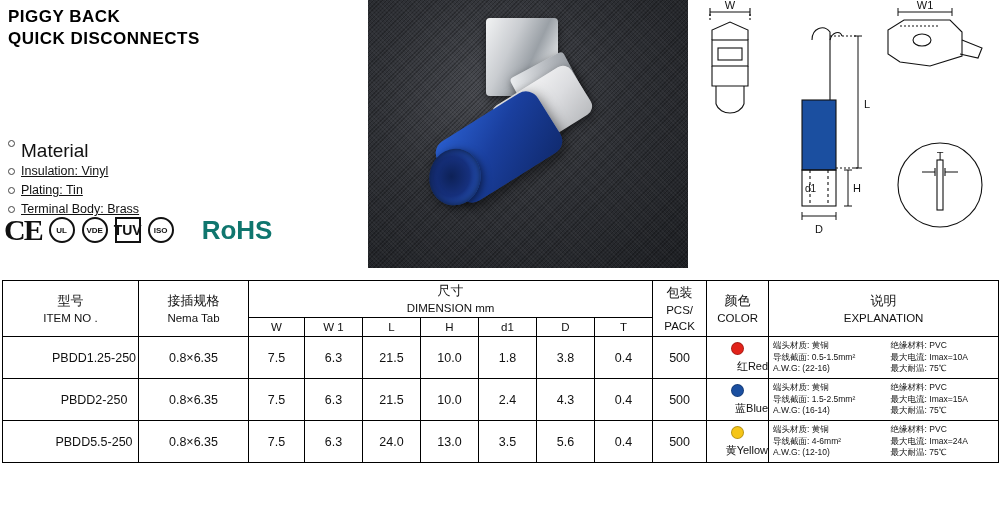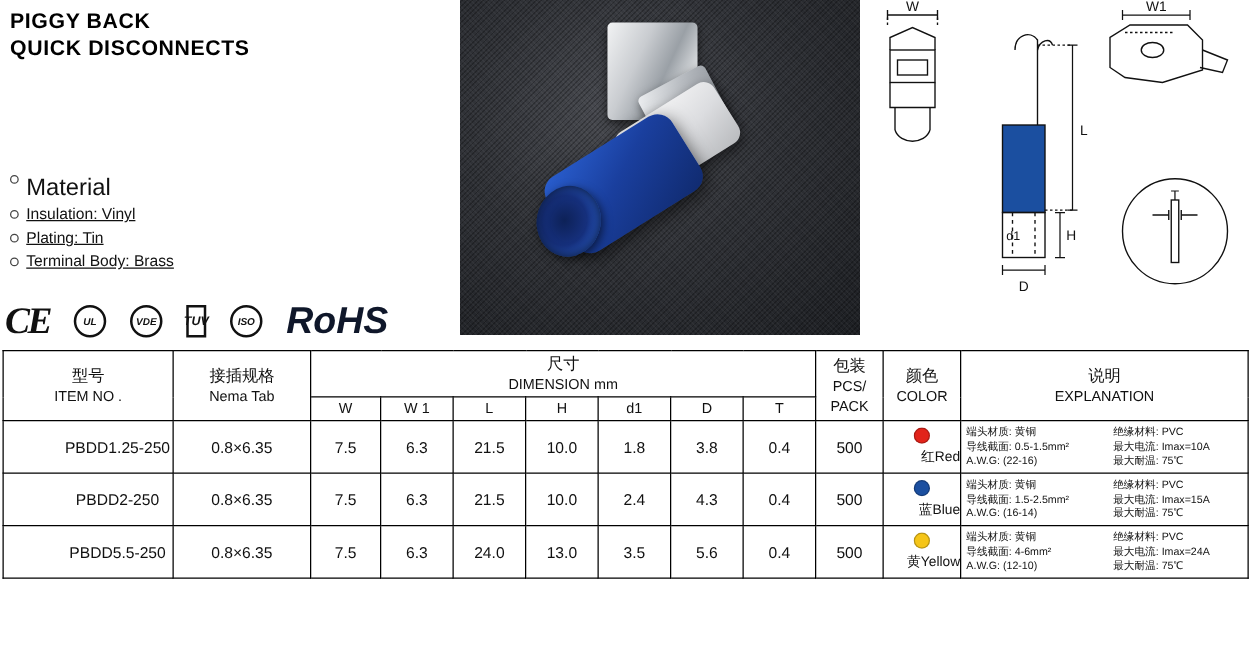--- a/index.html
+++ b/index.html
@@ -28,33 +28,33 @@
   }
   .mat-row {
     font-size:12.5px; line-height:19px; color:#111; display:flex; align-items:center;text-decoration:underline;
   }
   .bullet {
     display:inline-block; width:7px; height:7px; border:1px solid #444;
     border-radius:50%; margin-right:6px; flex:none; background:#fff;
   }
 
   
-  .certs { position:absolute; left:4px; top:240px; display:flex; align-items:center; gap:19px;font-style:italic; }
+  .certs { position:absolute; left:4px; top:213px; display:flex; align-items:center; gap:7px; }
   .ce-mark { font-size:30px; font-weight:bold; letter-spacing:-2px; font-family:"Liberation Serif", serif; color:#111; }
   .cert-circle {
     width:26px; height:26px; border-radius:50%; border:2px solid #111;
     display:flex; align-items:center; justify-content:center;
     font-size:8px; font-weight:bold; color:#111;
   }
   .cert-sq {
-    width:16px; height:26px; border:2px solid #111;
+    width:26px; height:26px; border:2px solid #111;
     display:flex; align-items:center; justify-content:center;
-    font-size:10px; font-weight:bold; color:#111;
-  }
-  .rohs { font-size:30px; font-weight:bold; margin-left:0; color:#0f172a; font-family:"Liberation Sans", sans-serif;}
+    font-size:14px; font-weight:bold; color:#111;
+  }
+  .rohs { font-size:26px; font-weight:bold; margin-left:21px; color:#0f766e; font-family:"Liberation Sans", sans-serif;}
 
   
   .photo {
     position:absolute; left:368px; top:0; width:320px; height:268px;
     background:
       radial-gradient(ellipse at 40% 35%, #4a4c52 0%, #303237 45%, #1d1f23 100%);
     overflow:hidden;
   }
   .photo .noise {
     position:absolute; inset:0;

